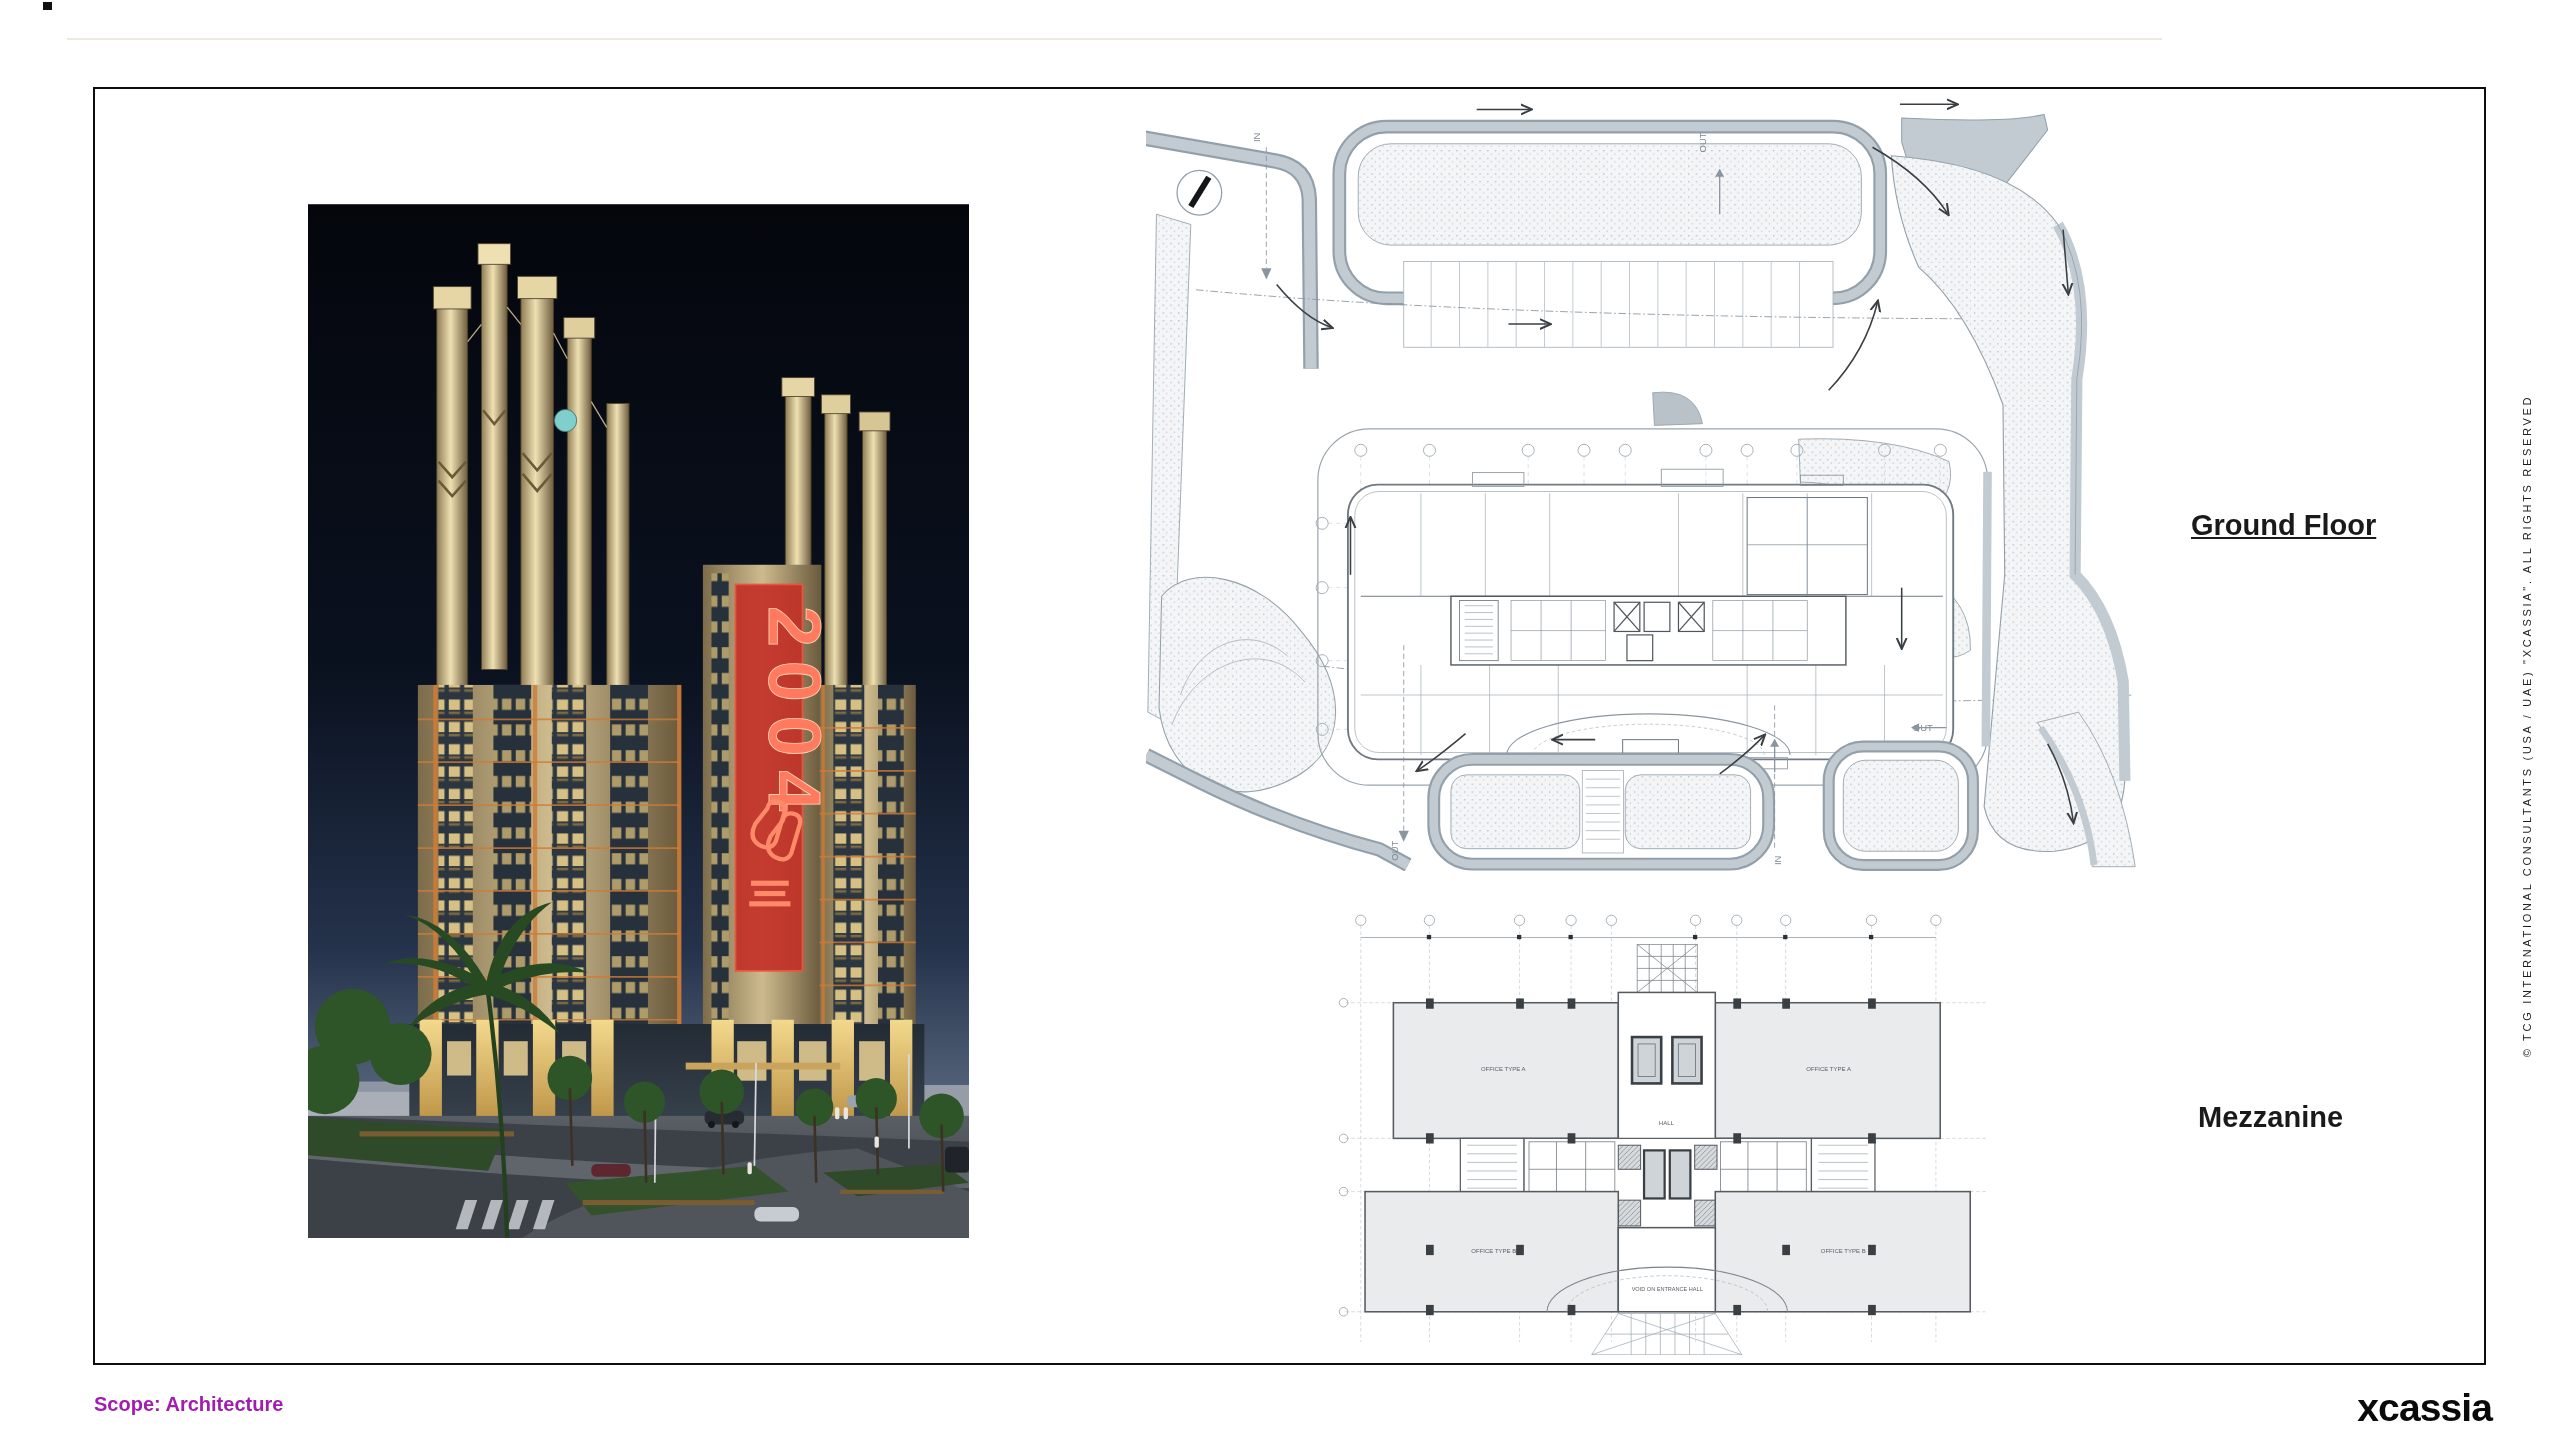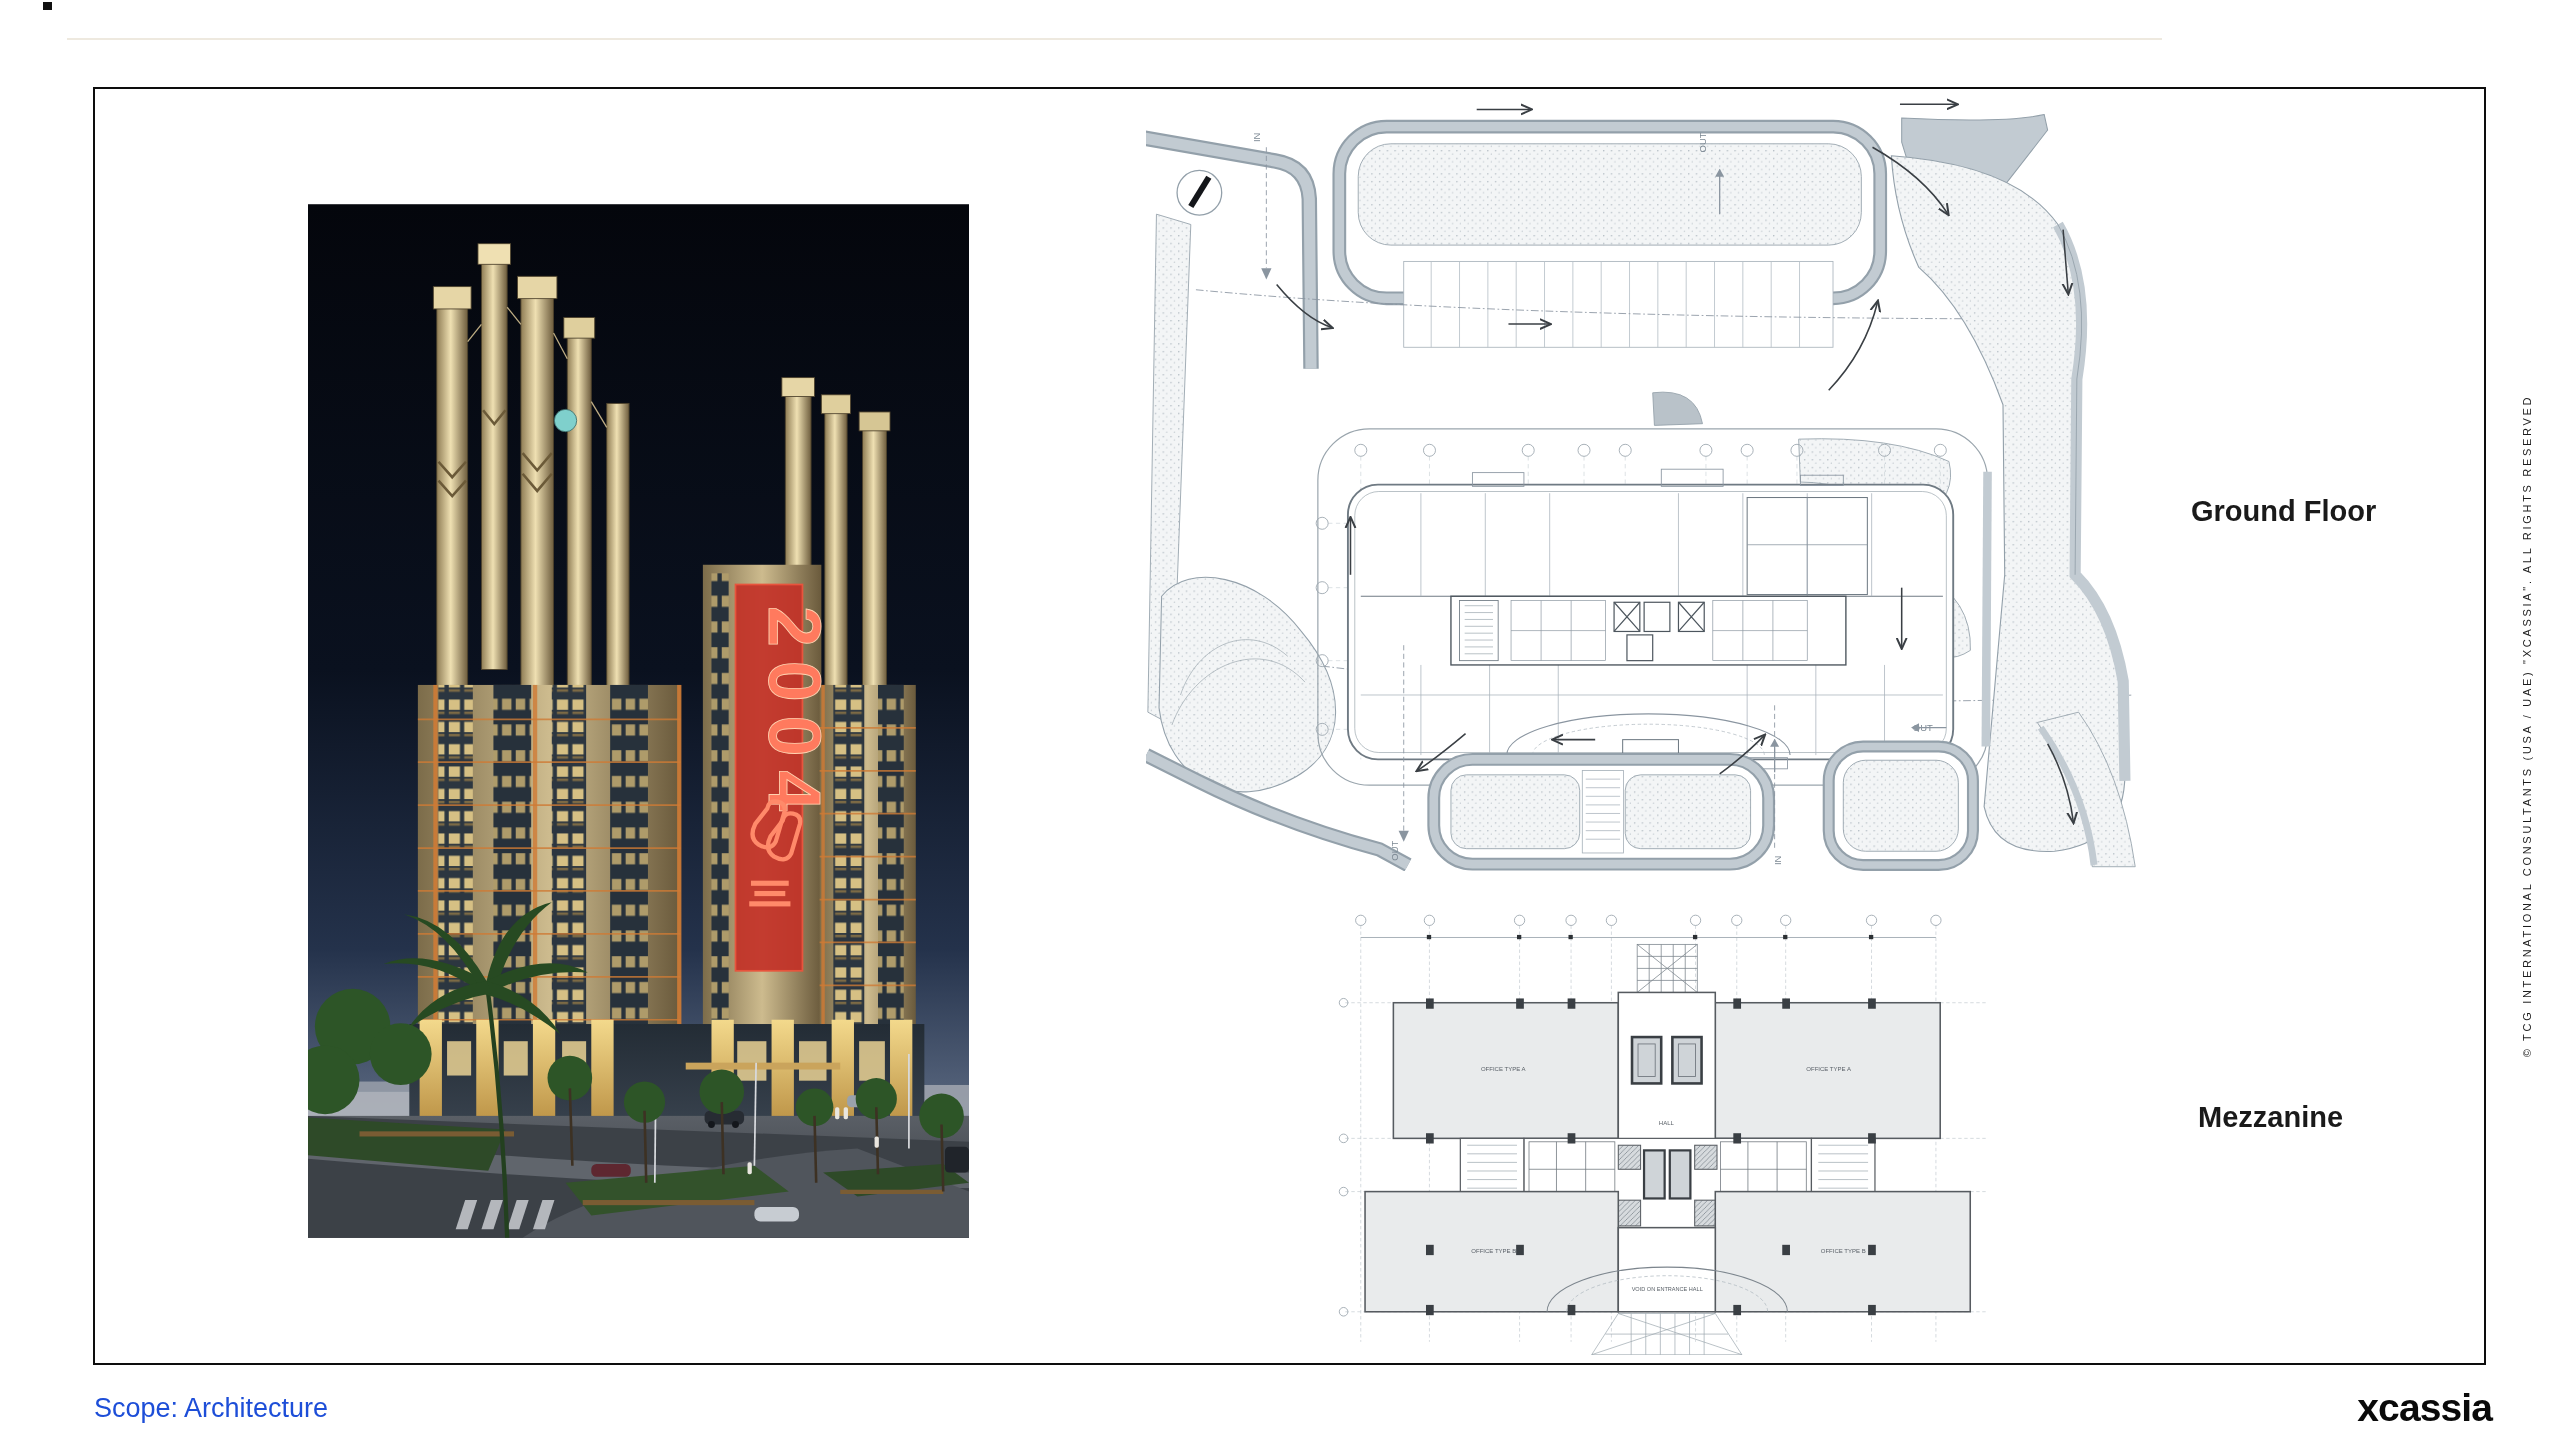--- a/index.html
+++ b/index.html
@@ -11,27 +11,27 @@
   
   #speck{position:absolute;left:43px;top:1.7px;width:9.4px;height:8.6px;background:#101010;}
   #streak{position:absolute;left:67px;top:38px;width:2095px;height:1.7px;background:#eee9df;}
   
   #photo{position:absolute;left:308px;top:204px;width:661px;height:1034px;}
   
   #siteplan{position:absolute;left:1146px;top:94px;width:1022px;height:777px;}
   #mezzplan{position:absolute;left:1335px;top:908px;width:661px;height:447px;}
   
   .plan-caption{position:absolute;font-weight:bold;font-size:29px;letter-spacing:0;color:#1a1a1a;}
-  #cap-ground{left:2191px;top:495px;}
+  #cap-ground{left:2191px;top:509px;text-decoration:underline;}
   #cap-mezz{left:2198px;top:1101px;}
   
   #copyright{position:absolute;left:2527px;top:726px;transform:translate(-50%,-50%) rotate(-90deg);
              white-space:nowrap;font-size:11px;letter-spacing:2.7px;color:#1c1c1c;}
   
-  #footer-scope{position:absolute;left:94px;top:1393px;font-size:27px;color:#1d4ed8;}
+  #footer-scope{position:absolute;left:94px;top:1393px;font-size:20px;color:#a21caf;font-weight:bold;}
   #footer-title{position:absolute;left:50%;transform:translateX(-50%);top:1393px;font-size:26px;color:#111;white-space:nowrap;}
   #footer-logo{position:absolute;right:84px;top:1386px;font-size:39px;color:#0a0a0a;letter-spacing:-0.9px;}
   #footer-logo .lx{font-weight:600;}
   #footer-logo .lrest{font-weight:700;}
   svg text{font-family:"Liberation Sans","DejaVu Sans",sans-serif;}
 </style>
 </head>
 <body>
 
 <div id="page">

